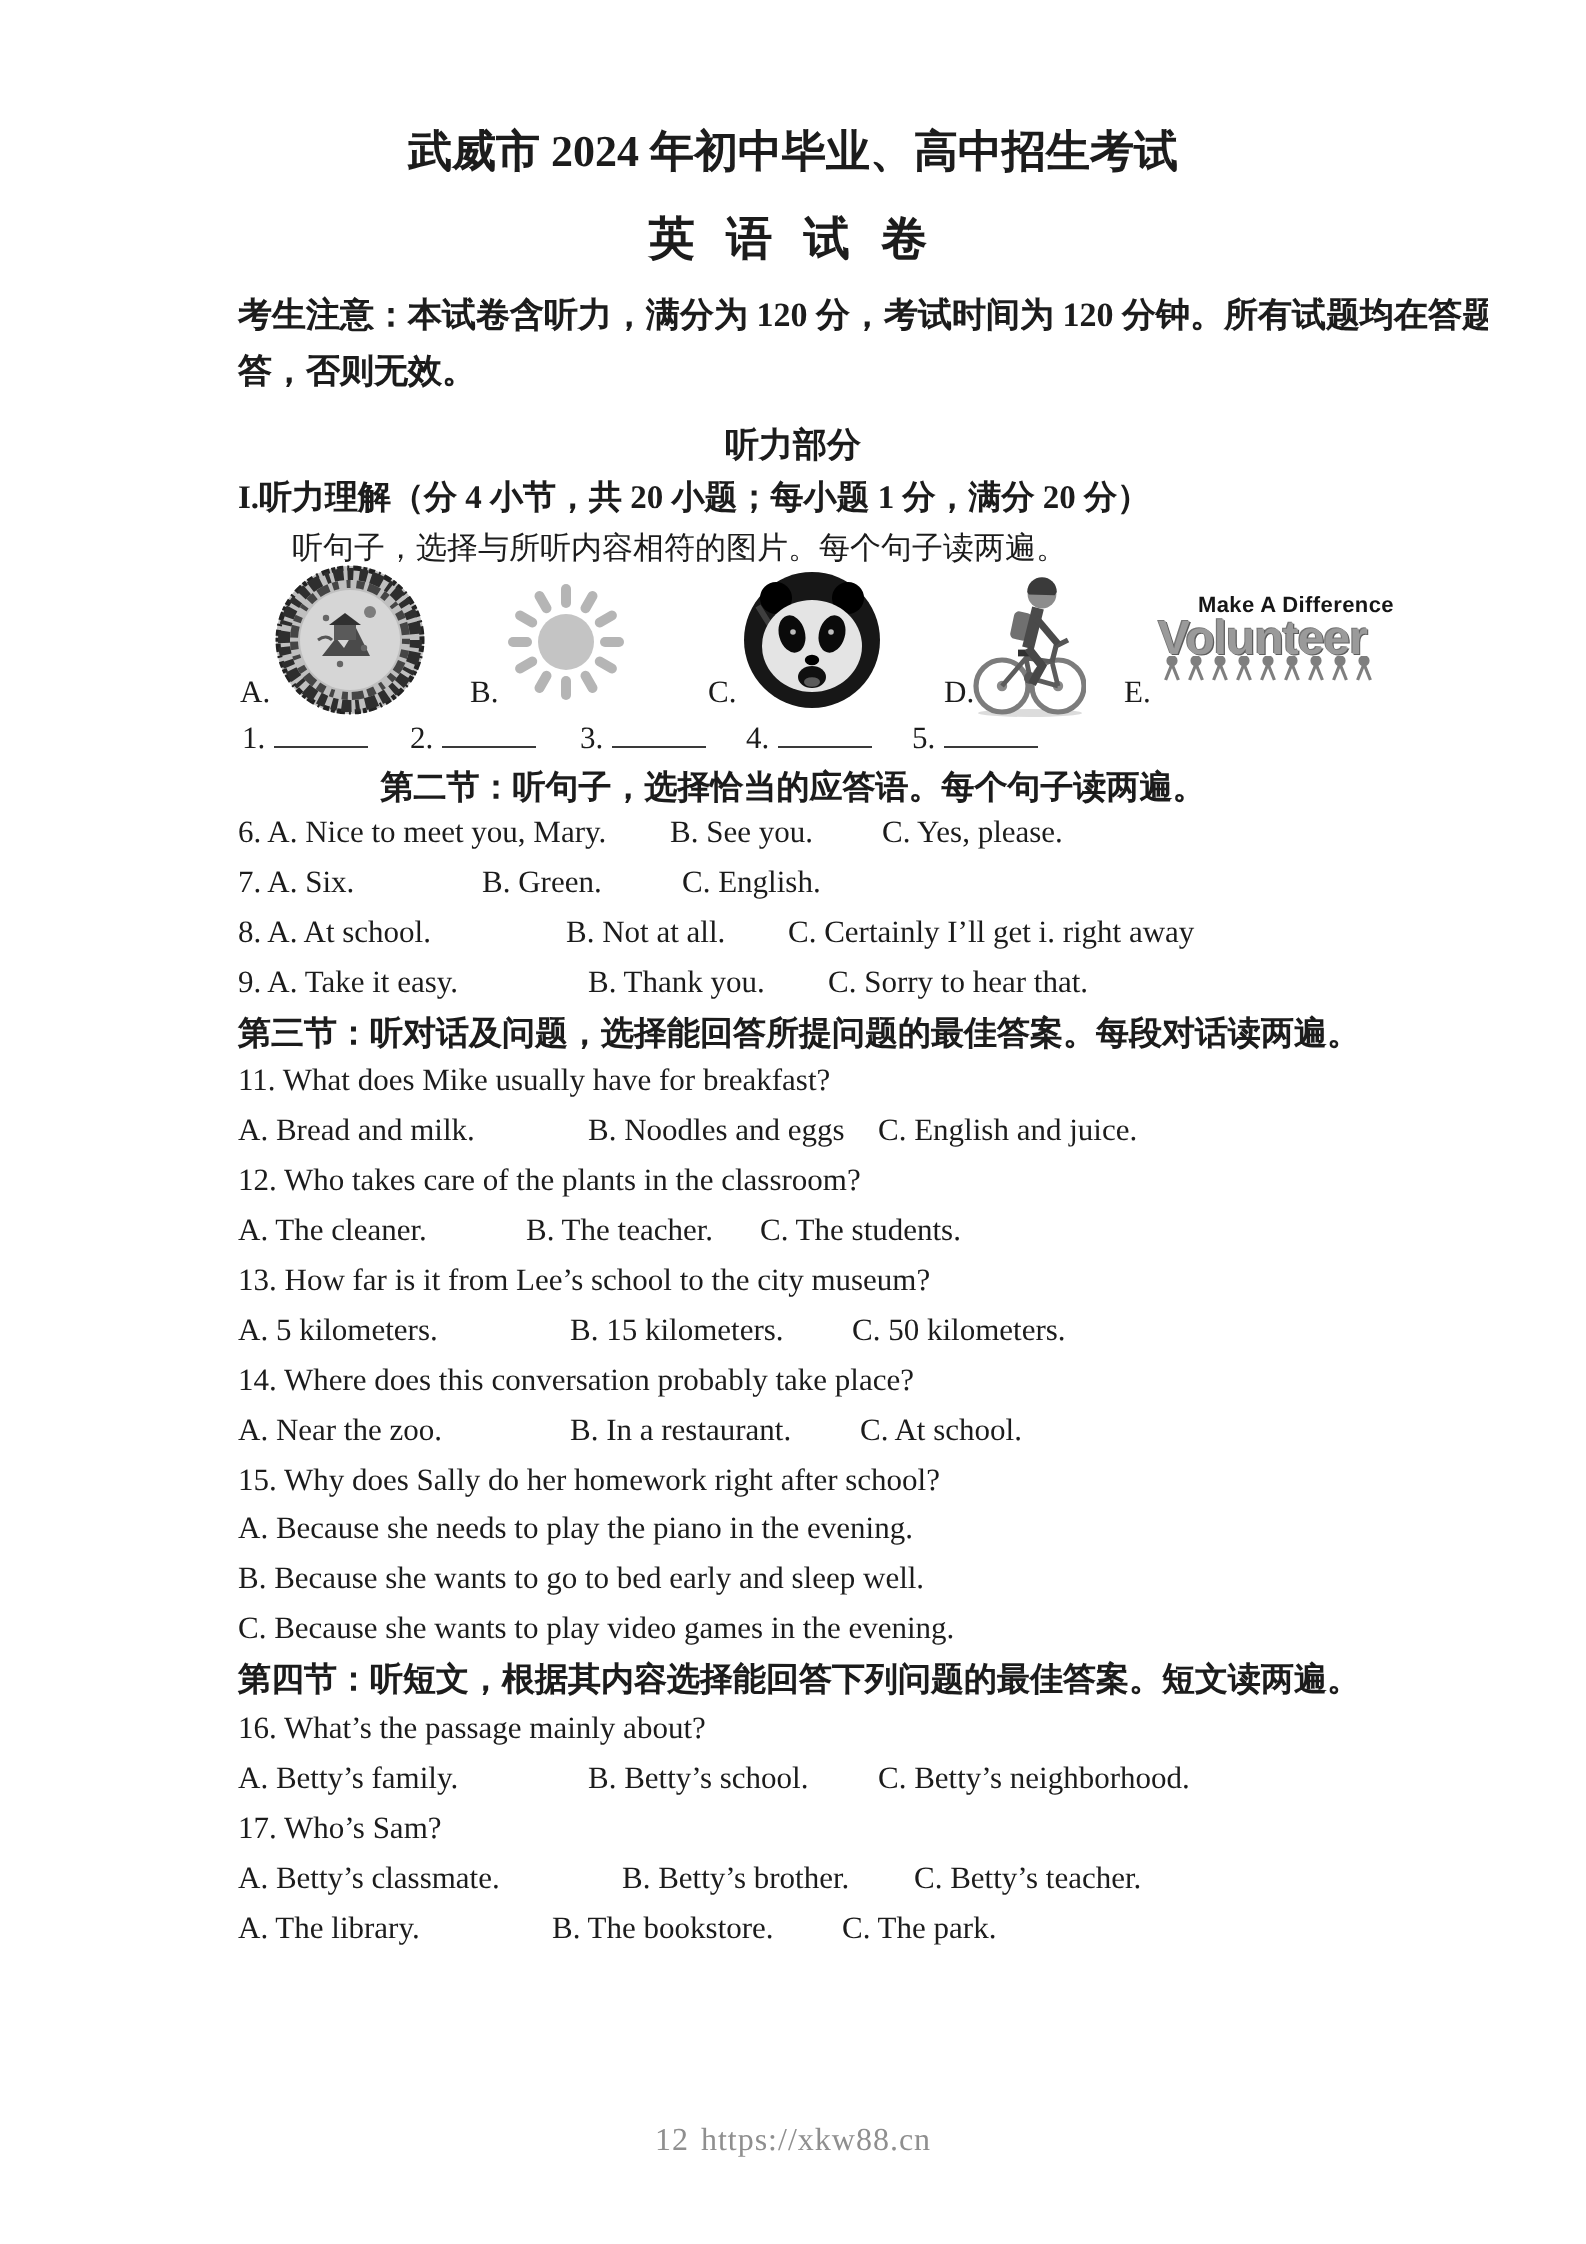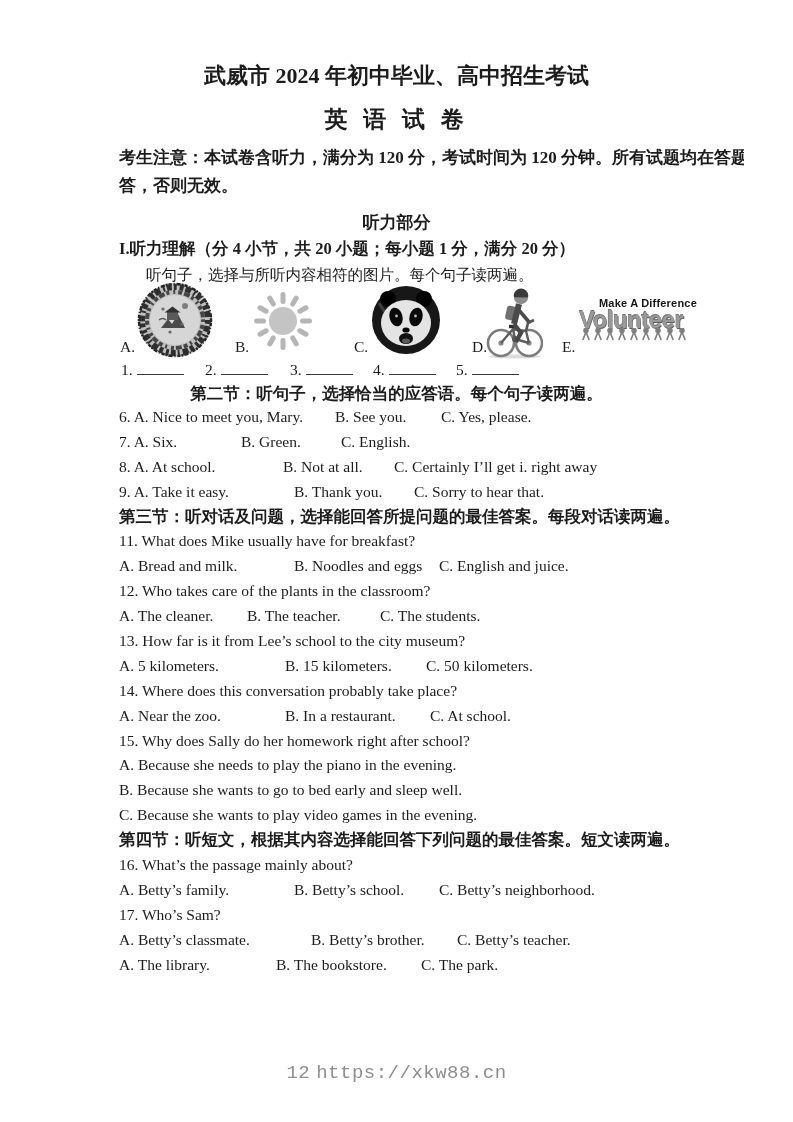--- a/index.html
+++ b/index.html
@@ -40,22 +40,22 @@
   .vol-logo { position:absolute; width:118px; }
   .vol-top { font-family:"Liberation Sans","DejaVu Sans",sans-serif; font-weight:bold;
     font-size:11px; color:#161616; letter-spacing:0.2px; white-space:nowrap;margin-left:20px; }
   .vol-word { font-family:"Liberation Sans","DejaVu Sans",sans-serif; font-weight:bold;
     font-size:24px; line-height:22px; color:#9a9a9a; letter-spacing:-0.5px;
     text-shadow:0.6px 0.6px 0 #5c5c5c, -0.6px -0.6px 0 #777; white-space:nowrap; }
   .vol-fringe { display:block; margin-top:-3px; }
 
   .footer {
     position:absolute; left:0; right:0; top:1062px; text-align:center;
-    font-family:Liberation Mono, monospace;
-    font-size:19px; color:#8f8f8f; letter-spacing:0.5px;
+    font-family:Liberation Serif, serif;
+    font-size:16px; color:#8f8f8f; letter-spacing:0.5px;
   }
   .footer span { margin:0 3px; }
 </style>
 </head>
 <body>
 
 <div class="page">
   <div class="content">
 
     <h1 class="title">武威市 2024 年初中毕业、高中招生考试</h1>
@@ -228,21 +228,21 @@
 
     <div class="qrow">11. What does Mike usually have for breakfast?</div>
     <div class="qrow">
       <span>A. Bread and milk.</span>
       <span class="opt-abs" style="left:175px">B. Noodles and eggs</span>
       <span class="opt-abs" style="left:320px">C. English and juice.</span>
     </div>
     <div class="qrow">12. Who takes care of the plants in the classroom?</div>
     <div class="qrow">
       <span>A. The cleaner.</span>
-      <span class="opt-abs" style="left:128px">B. The teacher.</span>
+      <span class="opt-abs" style="left:144px">B. The teacher.</span>
       <span class="opt-abs" style="left:261px">C. The students.</span>
     </div>
     <div class="qrow">13. How far is it from Lee’s school to the city museum?</div>
     <div class="qrow">
       <span>A. 5 kilometers.</span>
       <span class="opt-abs" style="left:166px">B. 15 kilometers.</span>
       <span class="opt-abs" style="left:307px">C. 50 kilometers.</span>
     </div>
     <div class="qrow">14. Where does this conversation probably take place?</div>
     <div class="qrow">

